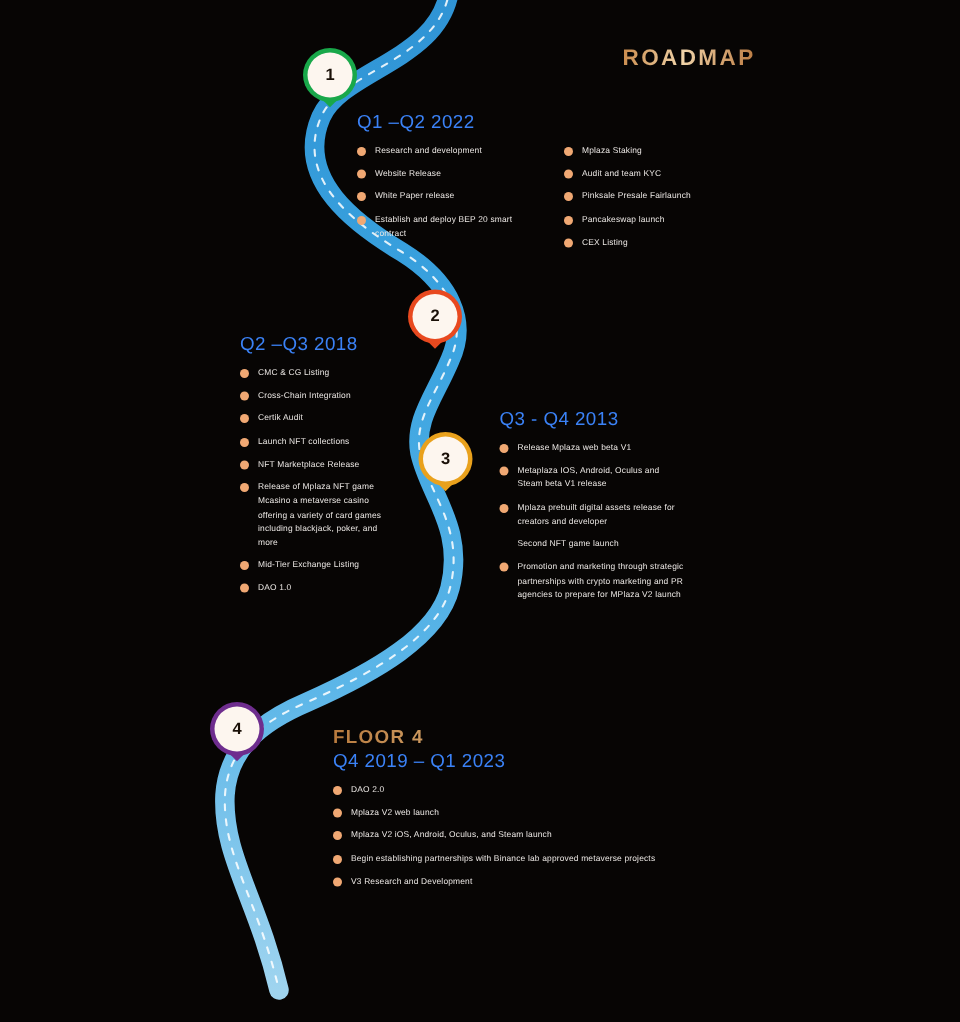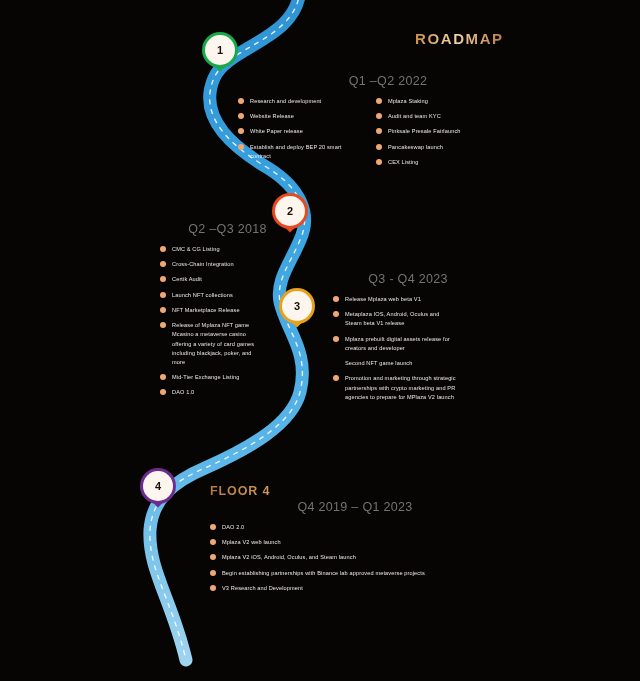--- a/index.html
+++ b/index.html
@@ -29,21 +29,21 @@
   .floor{position:absolute;}
   .floor-name{
     font-size:12.5px;font-weight:bold;letter-spacing:.9px;
     color:#c79152;
     background:linear-gradient(95deg,#b87a3d 0%,#e7c38f 50%,#a96c34 100%);
     -webkit-background-clip:text;background-clip:text;
     -webkit-text-fill-color:transparent;color:transparent;
     margin:0 0 2px 0;
   }
   .floor-range{
-    font-size:12.5px;color:#737373;letter-spacing:.3px;margin:0 0 9px 0;text-align:center;
+    font-size:12.5px;color:#3b82f6;letter-spacing:.3px;margin:0 0 9px 0;
   }
   .cols{display:flex;gap:18px;}
   ul.items{list-style:none;margin:0;padding:0;}
   ul.items li{
     position:relative;
     padding-left:12px;
     margin-bottom:6px;
     font-size:5.6px;
     line-height:1.65;
     color:#ebe7e4;
@@ -161,37 +161,37 @@
     </ul>
   </div>
 
   <div class="pin" style="left:282px;top:291px;">
     <div class="ring" style="background:#e9a11c;"></div>
     <div class="tail" style="background:#e9a11c;"></div>
     <div class="num">3</div>
   </div>
 
   <div class="floor" style="left:333px;top:272px;width:150px;">
-    <div class="floor-range">Q3 - Q4 2023</div>
+    <div class="floor-range">Q3 - Q4 2013</div>
     <ul class="items">
       <li>Release Mplaza web beta V1</li>
       <li style="width:110px;">Metaplaza IOS, Android, Oculus and Steam beta V1 release</li>
       <li style="width:112px;">Mplaza prebuilt digital assets release for creators and developer</li>
       <li class="nobullet">Second NFT game launch</li>
       <li style="width:112px;">Promotion and marketing through strategic partnerships with crypto marketing and PR agencies to prepare for MPlaza V2 launch</li>
     </ul>
   </div>
 
   <div class="pin" style="left:143px;top:471px;">
     <div class="ring" style="background:#6e2d8e;"></div>
     <div class="tail" style="background:#6e2d8e;"></div>
     <div class="num">4</div>
   </div>
 
-  <div class="floor" style="left:210px;top:484px;width:290px;">
+  <div class="floor" style="left:222px;top:484px;width:290px;">
     <div class="floor-name">FLOOR 4</div>
     <div class="floor-range">Q4 2019 – Q1 2023</div>
     <ul class="items">
       <li>DAO 2.0</li>
       <li>Mplaza V2 web launch</li>
       <li>Mplaza V2 iOS, Android, Oculus, and Steam launch</li>
       <li style="width:225px;">Begin establishing partnerships with Binance lab approved metaverse projects</li>
       <li>V3 Research and Development</li>
     </ul>
   </div>

